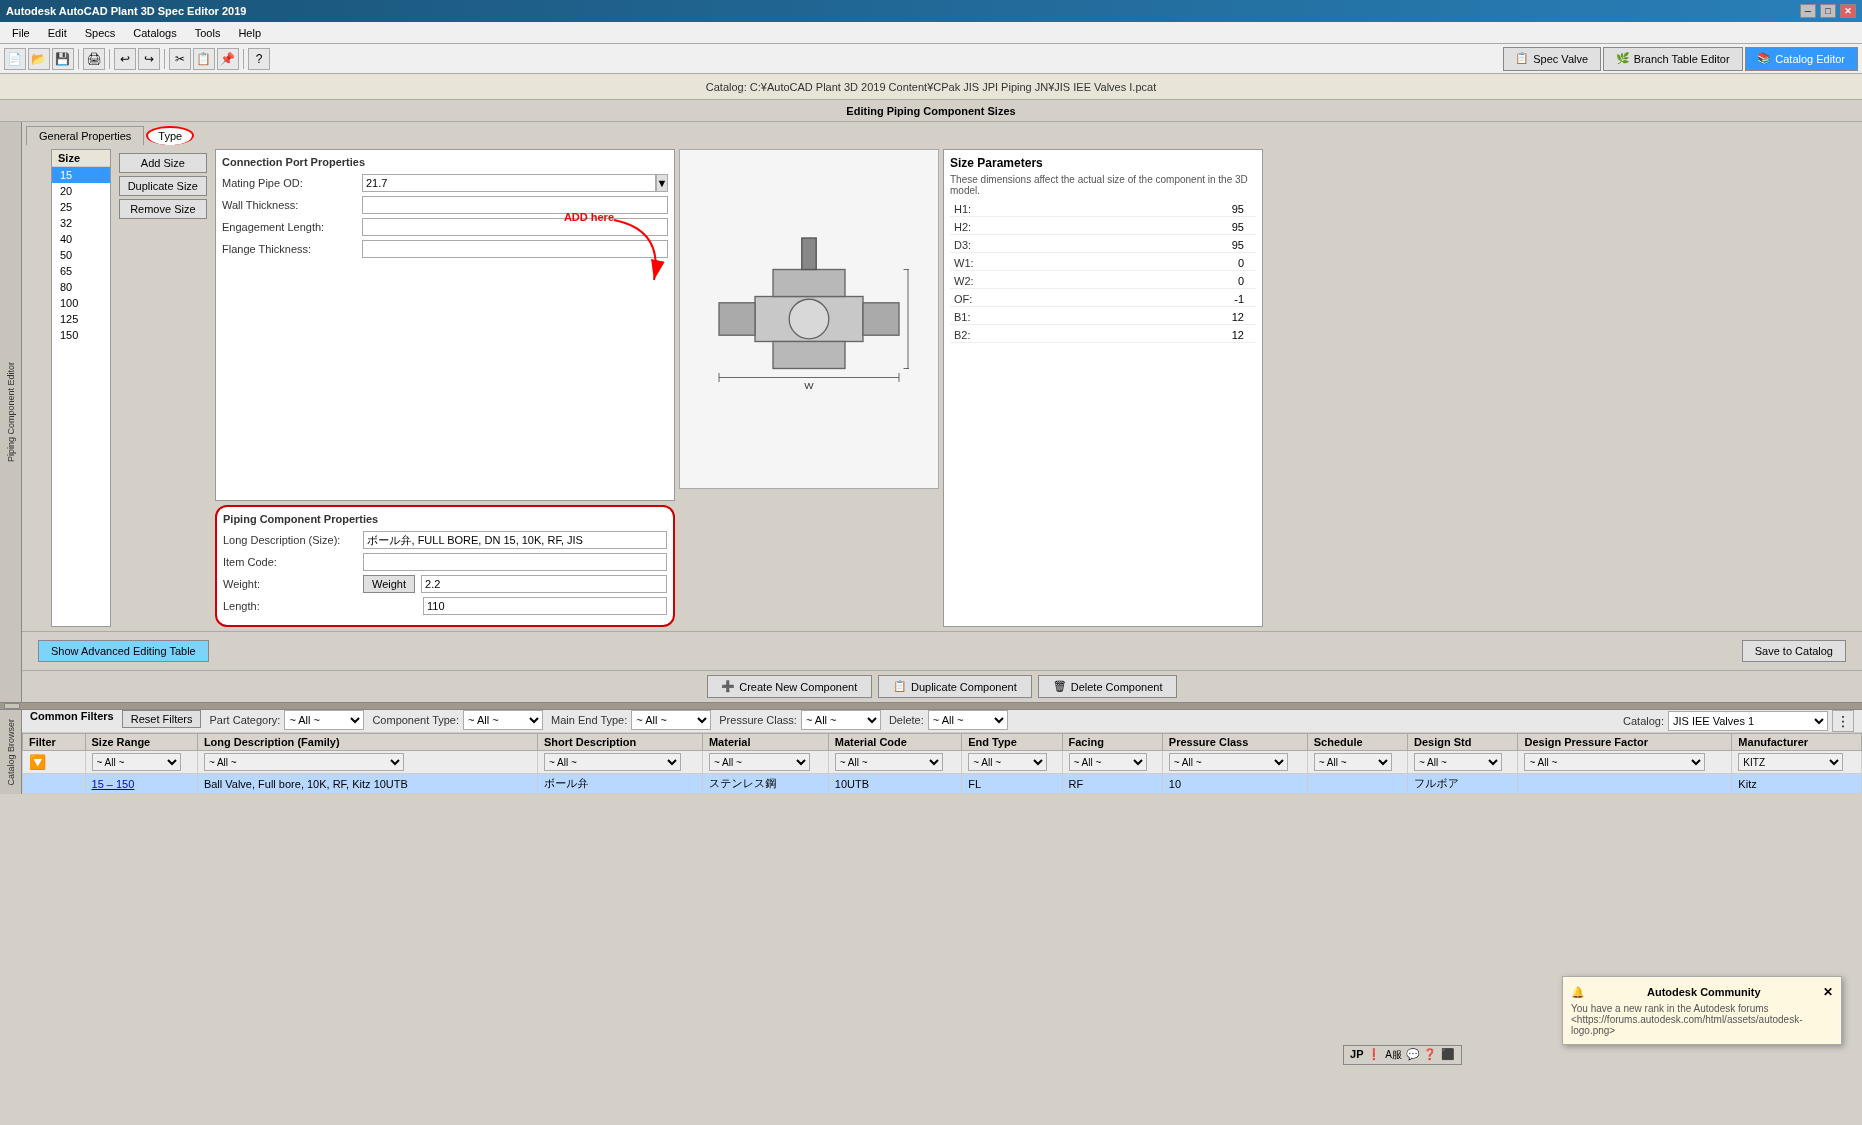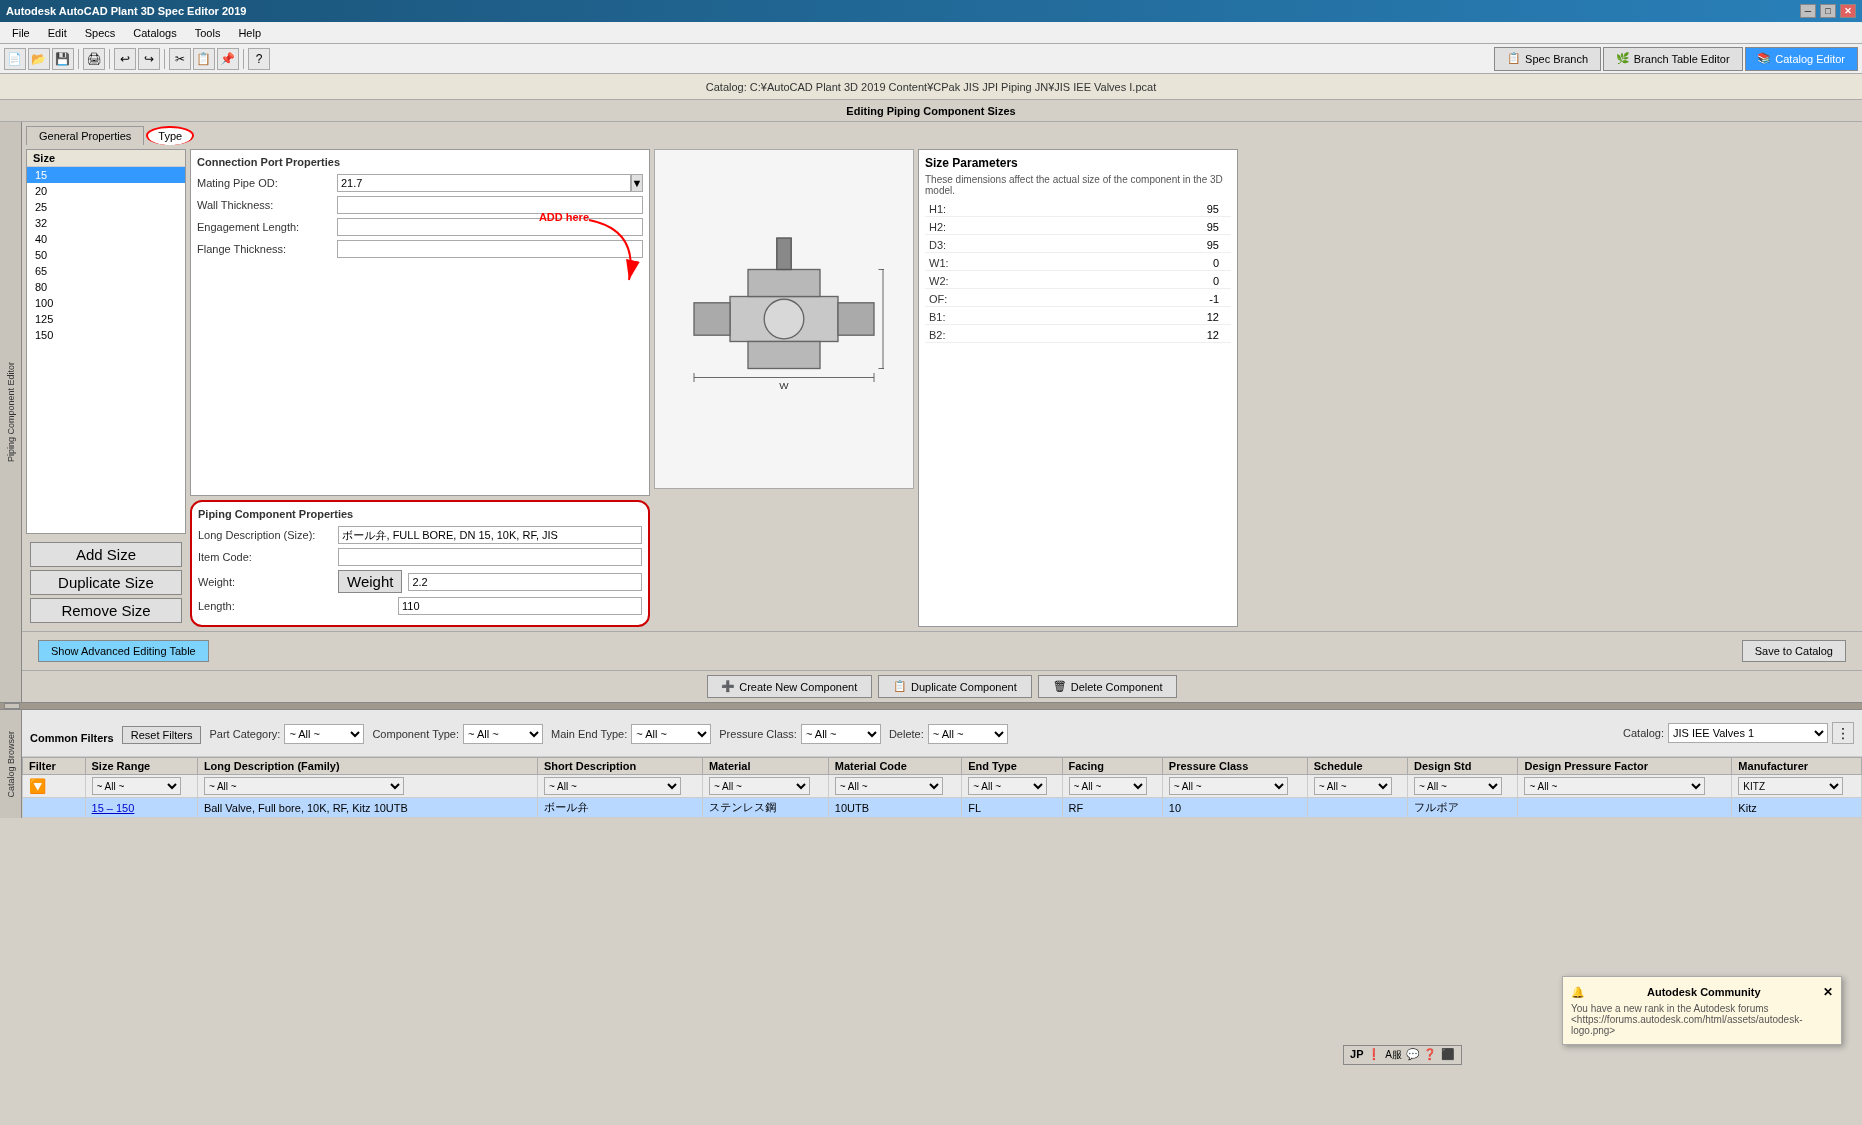--- a/index.html
+++ b/index.html
@@ -125,21 +125,21 @@
       padding: 4px;
       display: flex;
       flex-direction: column;
       gap: 3px;
     }
     .size-btn {
       padding: 3px 8px;
       background: #e0e0e0;
       border: 1px solid #888;
       cursor: pointer;
-      font-size: 15px;
+      font-size: 11px;
       text-align: center;
     }
 
     
     .conn-props-panel {
       flex: 1;
       background: white;
       border: 1px solid #999;
       padding: 6px;
       overflow: hidden;
@@ -250,22 +250,22 @@
       border: 1px solid #888;
       cursor: pointer;
       font-size: 11px;
       display: flex;
       align-items: center;
       gap: 4px;
     }
 
     .filter-header {
       display: flex;
-      align-items: flex-end;
-      padding: 12px 8px;
+      align-items: flex-start;
+      padding: 0 8px;
       background: #e8e8e8;
       border-bottom: 1px solid #ccc;
       gap: 8px;
     }
     .filter-title { font-weight: bold; font-size: 11px; }
     .reset-btn {
       padding: 2px 8px;
       background: #e0e0e0;
       border: 1px solid #888;
       cursor: pointer;
@@ -411,21 +411,21 @@
   <div class="toolbar-sep"></div>
   <div class="toolbar-btn">✂</div>
   <div class="toolbar-btn">📋</div>
   <div class="toolbar-btn">📌</div>
   <div class="toolbar-sep"></div>
   <div class="toolbar-btn">?</div>
   <div style="flex:1"></div>
 
   <div class="editor-tab-btn" style="display:flex;align-items:center;gap:4px;">
     <span>📋</span>
-    <span>Spec Branch</span>
+    <span>Spec Valve</span>
   </div>
   <div class="editor-tab-btn" style="display:flex;align-items:center;gap:4px;">
     <span>🌿</span>
     <span>Branch Table Editor</span>
   </div>
   <div class="editor-tab-btn active" style="display:flex;align-items:center;gap:4px;">
     <span>📚</span>
     <span>Catalog Editor</span>
   </div>
 </div>
@@ -450,21 +450,21 @@
 
     <div class="tab-row">
       <div class="tab">General Properties</div>
       <div class="tab active" style="border:2px solid red; border-radius:50%; padding:2px 10px; border-bottom:none; background:white;">
         <span>Type</span>
       </div>
     </div>
 
     <div style="display:flex; flex:1; background:#d4d0c8; padding:4px; gap:4px; overflow:hidden;">
 
-      <div style="width:160px; display:flex; flex-direction:column; background:#d4d0c8; gap:4px;">
+      <div style="width:160px; display:flex; flex-direction:row; background:#d4d0c8; gap:4px;margin-left:25px;">
         <div class="size-list-panel" style="flex:1; display:flex; flex-direction:column;">
           <div class="size-list-header">Size</div>
           <div class="size-list-items">
             <div class="size-item selected">15</div>
             <div class="size-item">20</div>
             <div class="size-item">25</div>
             <div class="size-item">32</div>
             <div class="size-item">40</div>
             <div class="size-item">50</div>
             <div class="size-item">65</div>

